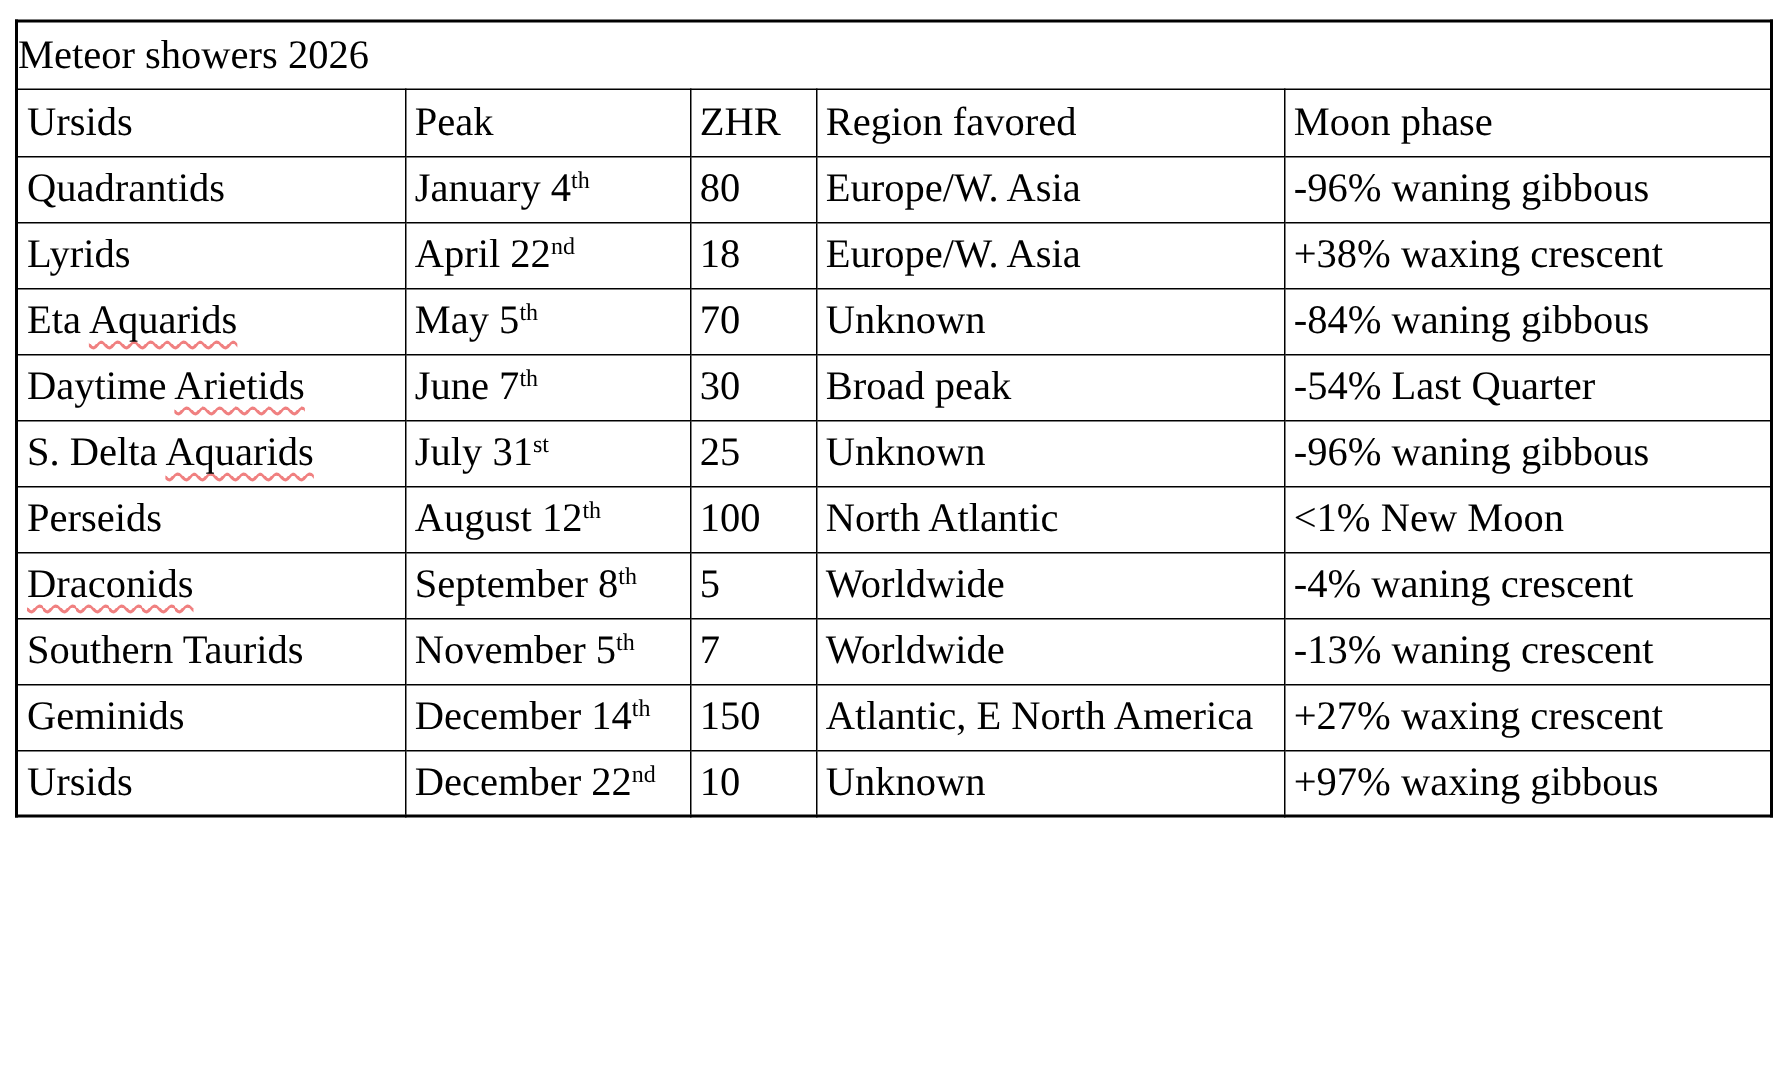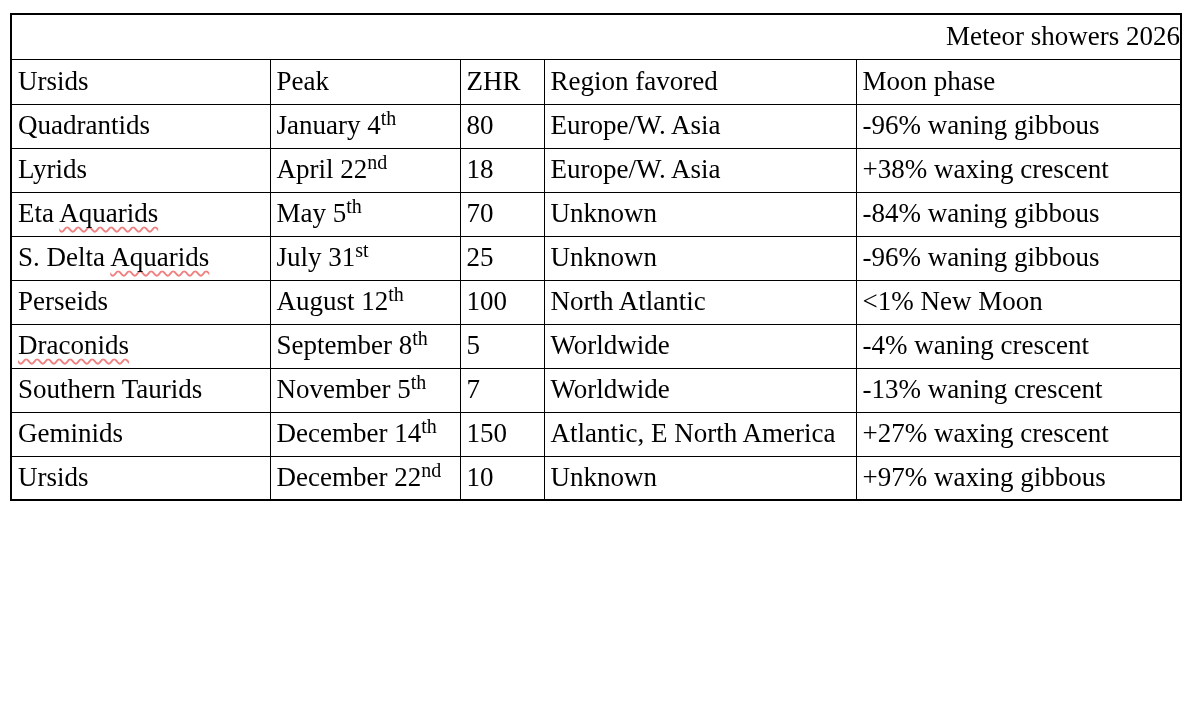--- a/index.html
+++ b/index.html
@@ -31,28 +31,28 @@
   table.meteor-table td {
     border: 1.5px solid var(--border);
     font-size: 27px;
     line-height: 1.15;
     padding: 0 4px 0 6px;
     vertical-align: middle;
     white-space: nowrap;
     overflow: hidden;
   }
   tr.title-row td {
-    text-align: right;
+    text-align: left;
     height: 45px;
     padding: 0;
   }
   tr.header-row td { height: 45px; }
   tr.data-row td { height: 44px; }
   .sup {
-    font-size: 20px;
+    font-size: 16px;
     position: relative;
     top: -9px;
     line-height: 0;
     margin-top: 28px;
   }
   .misspelled {
     text-decoration-line: underline;
     text-decoration-style: wavy;
     text-decoration-color: var(--wave);
     text-decoration-thickness: 1.5px;
@@ -102,20 +102,27 @@
   </tr>
 
   <tr class="data-row">
     <td><span>Eta </span><span class="misspelled">Aquarids</span></td>
     <td><span>May 5</span><span class="sup">th</span></td>
     <td>70</td>
     <td>Unknown</td>
     <td><span>-84% waning gibbous</span><span></span></td>
   </tr>
 
+  <tr class="data-row">
+    <td><span>Daytime </span><span class="misspelled">Arietids</span></td>
+    <td><span>June 7</span><span class="sup">th</span></td>
+    <td>30</td>
+    <td>Broad peak</td>
+    <td><span>-54% Last Quarter</span><span></span></td>
+  </tr>
 
   <tr class="data-row">
     <td><span>S. Delta </span><span class="misspelled">Aquarids</span></td>
     <td><span>July 31</span><span class="sup">st</span></td>
     <td>25</td>
     <td>Unknown</td>
     <td><span>-96% waning gibbous</span><span></span></td>
   </tr>
 
   <tr class="data-row">

